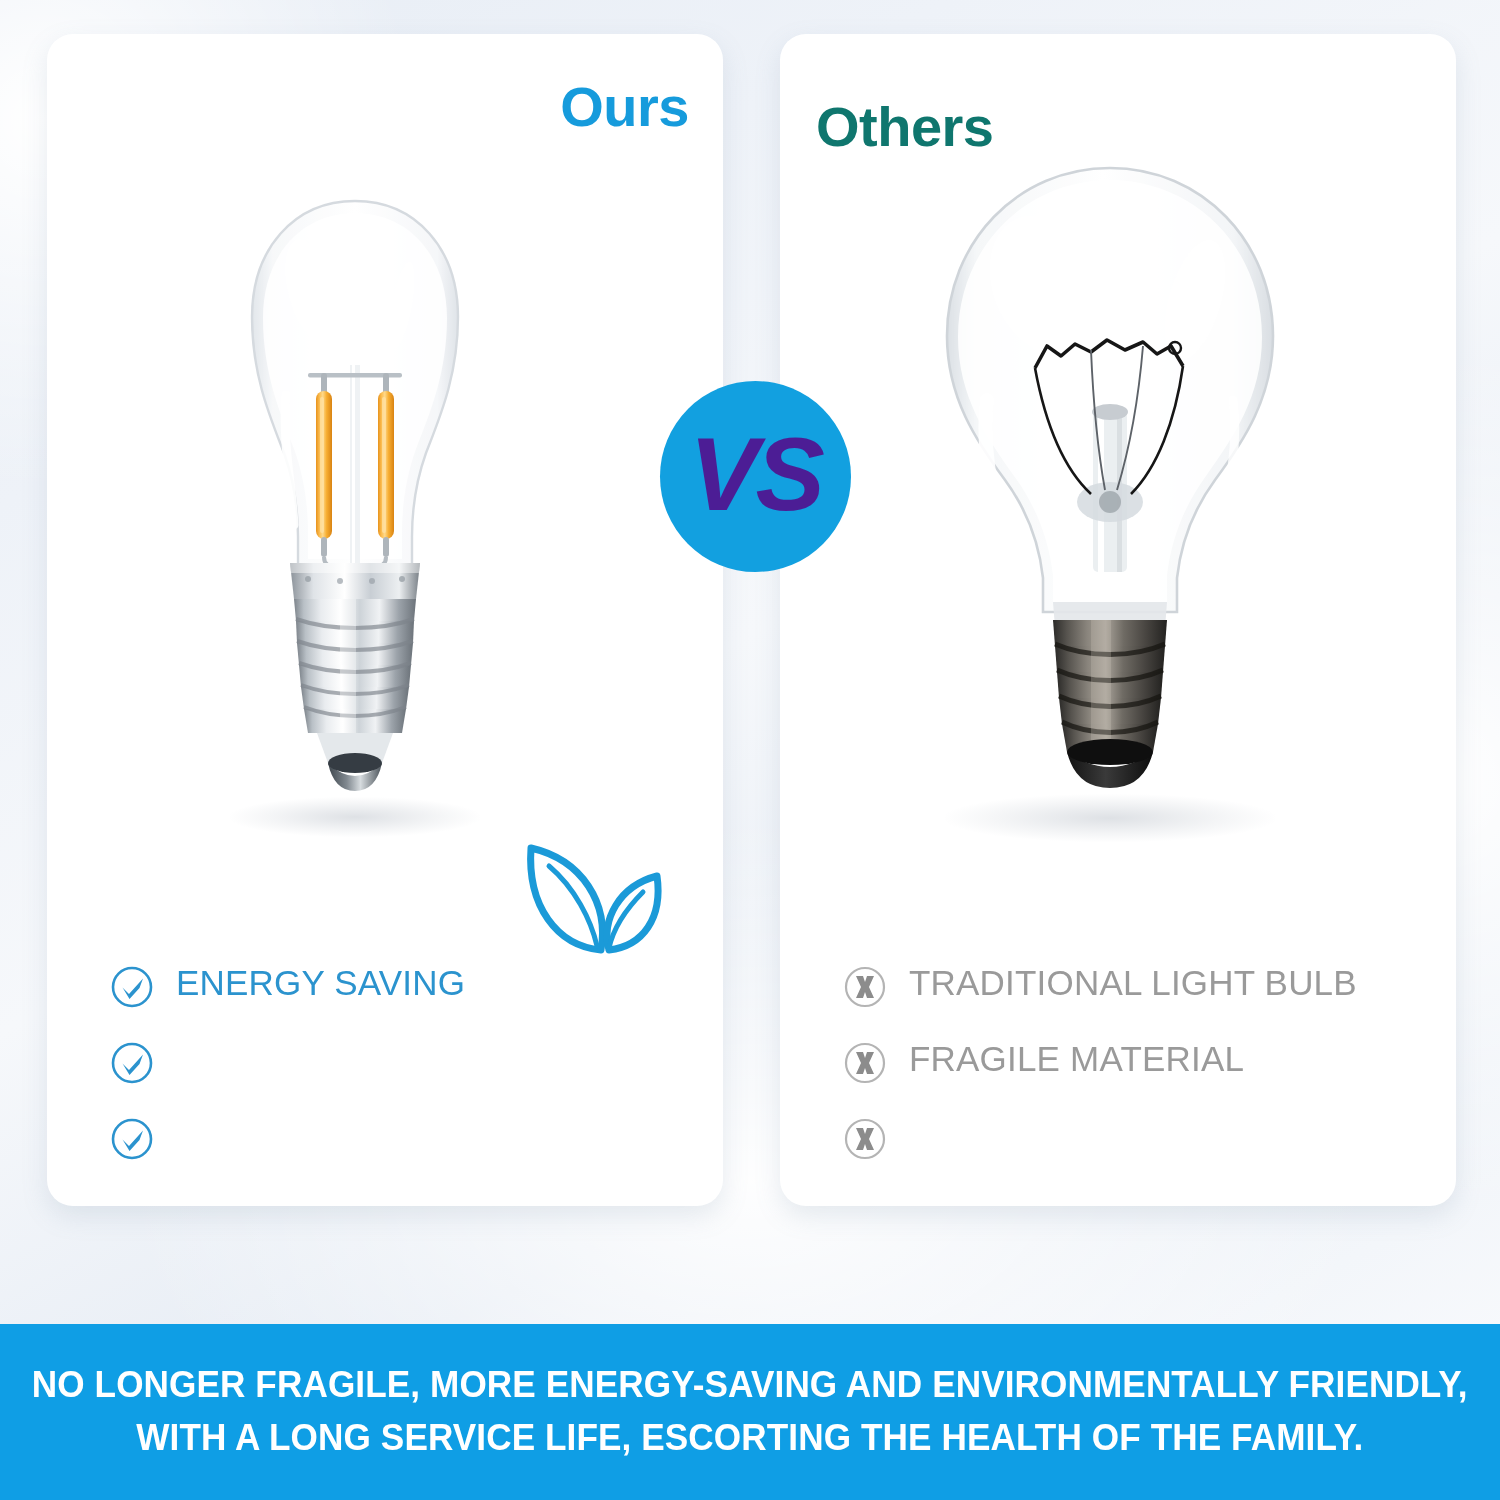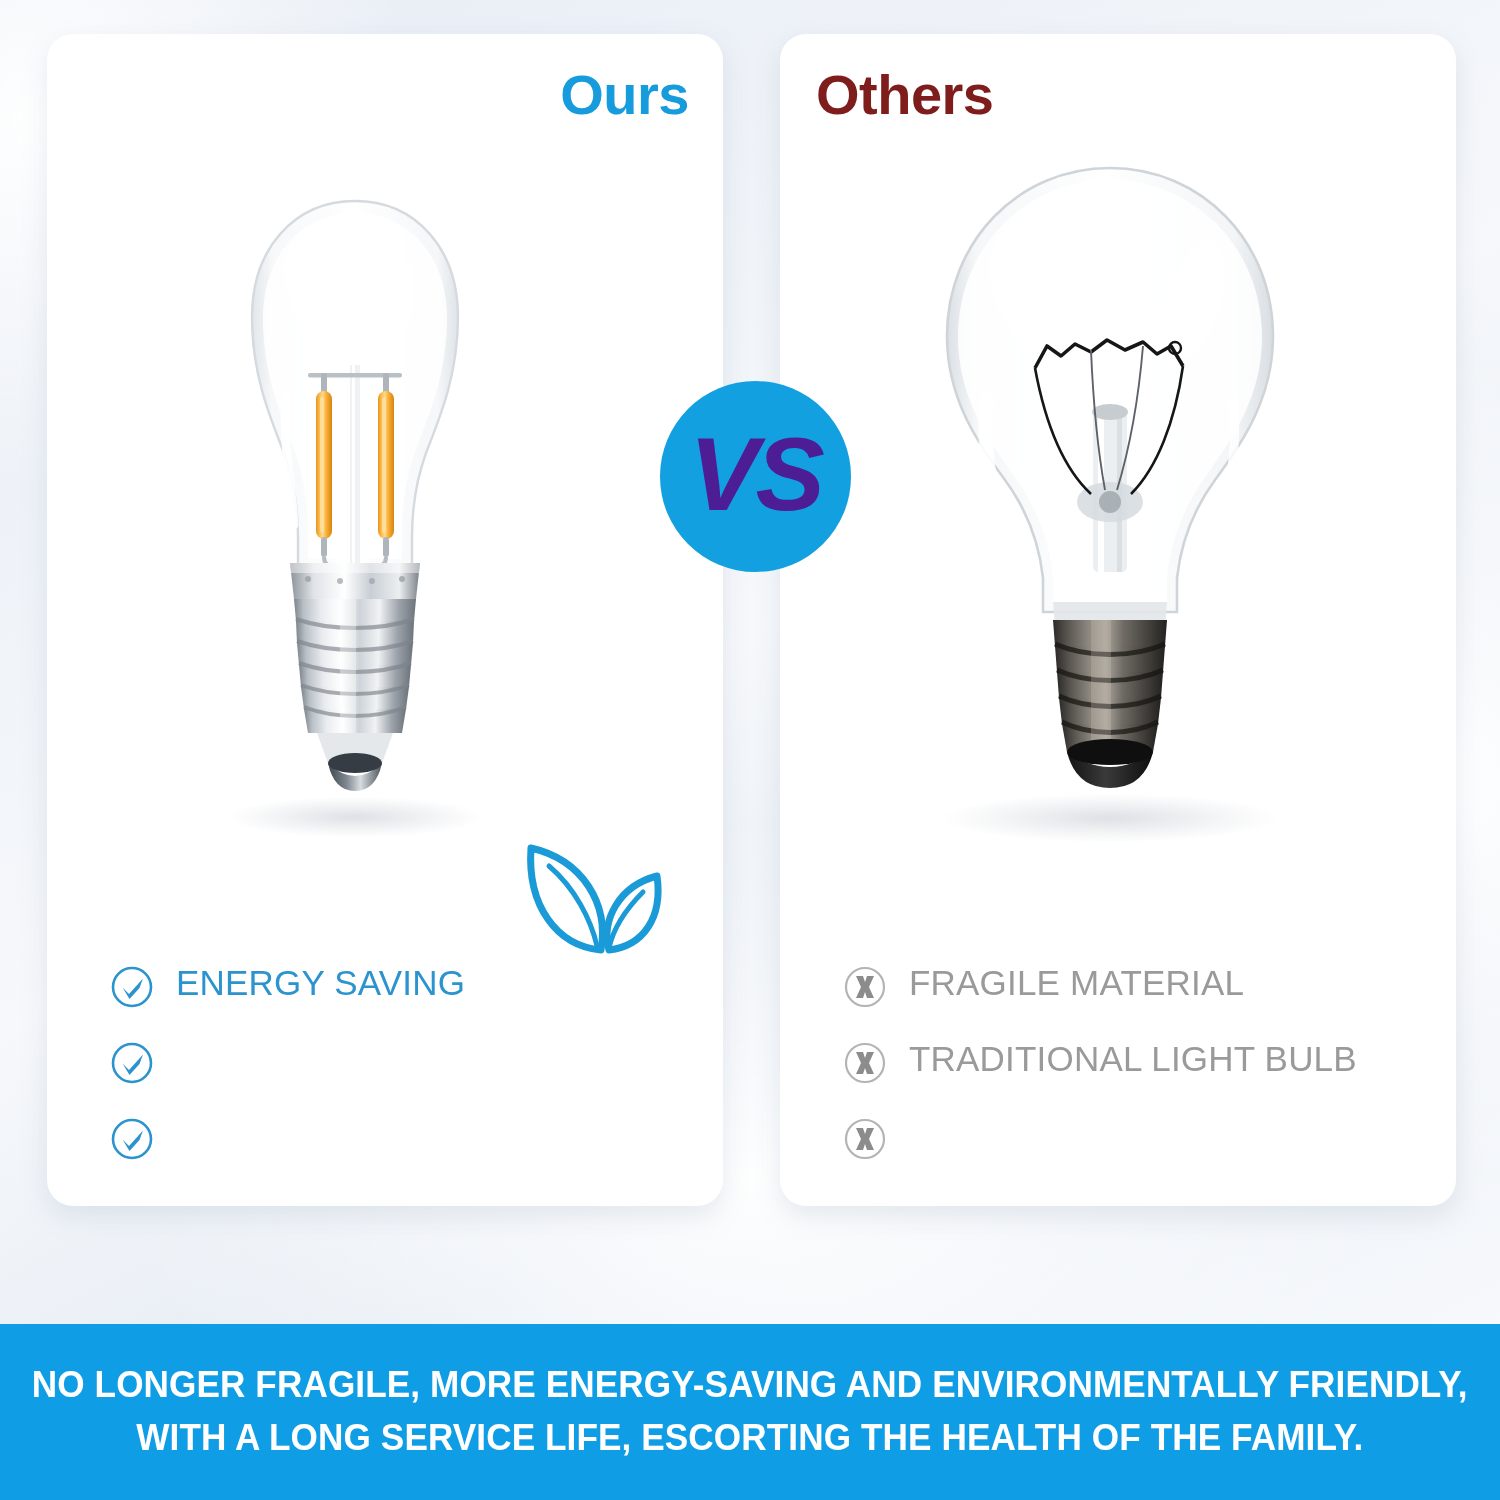--- a/index.html
+++ b/index.html
@@ -32,29 +32,29 @@
     background: #ffffff;
     border-radius: 26px;
     box-shadow: 0 10px 26px rgba(120,140,165,0.17);
   }
   .card-left  { left: 47px;  top: 34px; width: 676px; height: 1172px; }
   .card-right { left: 780px; top: 34px; width: 676px; height: 1172px; }
 
   
   .card-title {
     position: absolute;
-    top: 33px;
+    top: 45px;
     font-size: 56px;
     font-weight: bold;
     letter-spacing: -0.5px;
     line-height: 1;
     white-space: nowrap;
   }
   .title-ours   { right: 34px; color: #169BDC; }
-  .title-others { left: 36px;  color: #7f1d1d; }
+  .title-others { left: 36px;  color: #0f766e; margin-top: 20px; }
 
   
   .vs-badge {
     position: absolute;
     left: 660px;
     top: 381px;
     width: 191px;
     height: 191px;
     border-radius: 50%;
     background: #12A0E0;
@@ -395,30 +395,30 @@
   </div>
 
   <div class="feature-list list-right">
     <div class="feature-row">
       <span class="feat-icon">
         <svg viewBox="0 0 44 44" width="44" height="44">
           <circle cx="22" cy="22" r="19" fill="none" stroke="#B4B4B4" stroke-width="2.2"></circle>
           <path d="M13 11 L 20 11 L 22 17 L 24 11 L 31 11 L 26 22 L 31 33 L 24 33 L 22 27 L 20 33 L 13 33 L 18 22 Z" fill="#8C8C8C"></path>
         </svg>
       </span>
-      <span class="feat-label">FRAGILE MATERIAL</span>
+      <span class="feat-label">TRADITIONAL LIGHT BULB</span>
     </div>
     <div class="feature-row">
       <span class="feat-icon">
         <svg viewBox="0 0 44 44" width="44" height="44">
           <circle cx="22" cy="22" r="19" fill="none" stroke="#B4B4B4" stroke-width="2.2"></circle>
           <path d="M13 11 L 20 11 L 22 17 L 24 11 L 31 11 L 26 22 L 31 33 L 24 33 L 22 27 L 20 33 L 13 33 L 18 22 Z" fill="#8C8C8C"></path>
         </svg>
       </span>
-      <span class="feat-label">TRADITIONAL LIGHT BULB</span>
+      <span class="feat-label">FRAGILE MATERIAL</span>
     </div>
     <div class="feature-row">
       <span class="feat-icon">
         <svg viewBox="0 0 44 44" width="44" height="44">
           <circle cx="22" cy="22" r="19" fill="none" stroke="#B4B4B4" stroke-width="2.2"></circle>
           <path d="M13 11 L 20 11 L 22 17 L 24 11 L 31 11 L 26 22 L 31 33 L 24 33 L 22 27 L 20 33 L 13 33 L 18 22 Z" fill="#8C8C8C"></path>
         </svg>
       </span>
     </div>
   </div>

